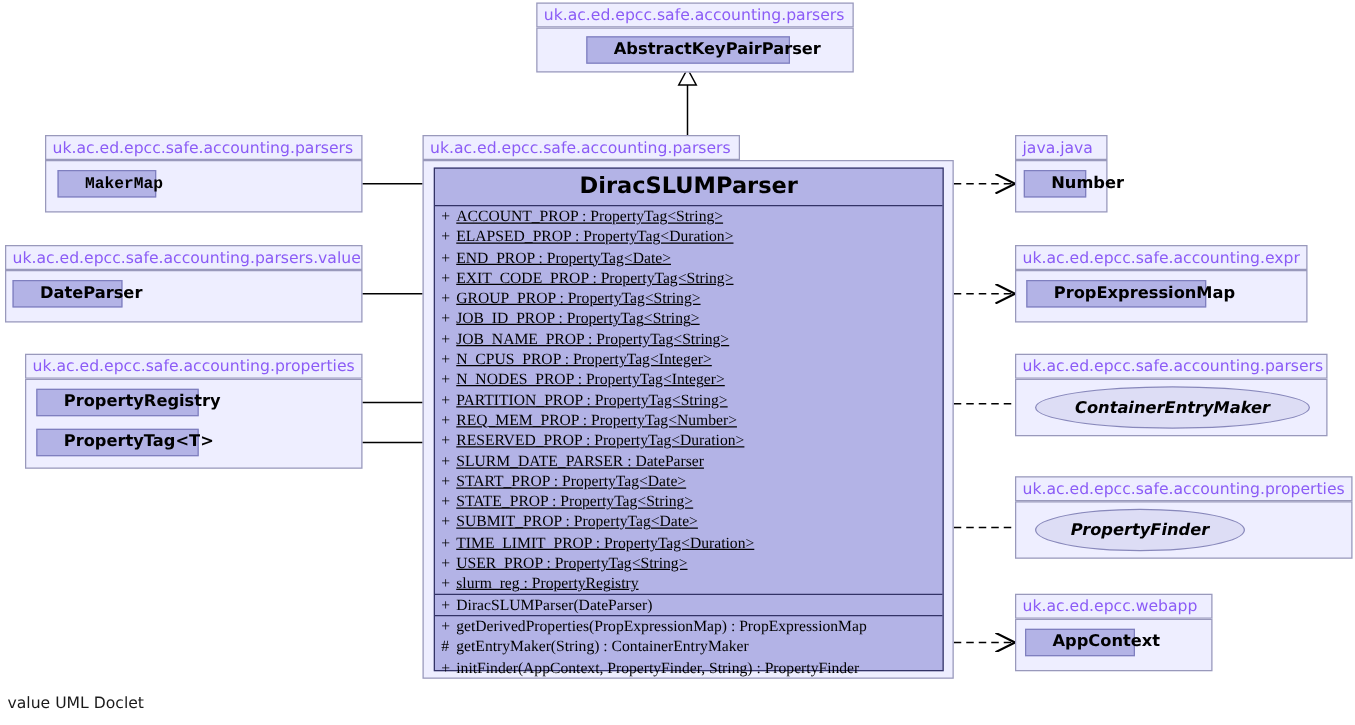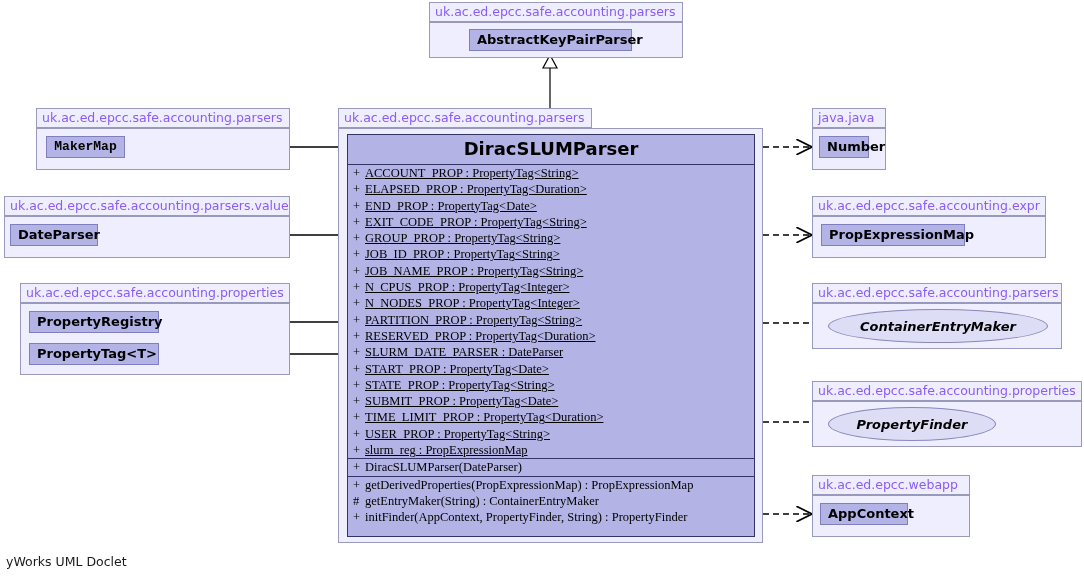--- a/index.html
+++ b/index.html
@@ -57,21 +57,21 @@
   
   .node {
     position: absolute;
     box-sizing: border-box;
     background: #b3b3e6;
     border: 1px solid #7f7fbf;
     font-size: 13px;
     font-weight: bold;
     line-height: 20px;
     height: 22px;
-    padding: 0 7px;
+    padding: 0 21px;
     white-space: nowrap;
     color: #000000;
     text-align: center;
   }
   
   .iface {
     position: absolute;
     box-sizing: border-box;
     background: #ddddf5;
     border: 1px solid #8888bb;
@@ -220,28 +220,29 @@
         <div class="member"><span class="vis">+</span><span class="sig static">ACCOUNT_PROP : PropertyTag&lt;String&gt;</span></div>
         <div class="member"><span class="vis">+</span><span class="sig static">ELAPSED_PROP : PropertyTag&lt;Duration&gt;</span></div>
         <div class="member"><span class="vis">+</span><span class="sig static">END_PROP : PropertyTag&lt;Date&gt;</span></div>
         <div class="member"><span class="vis">+</span><span class="sig static">EXIT_CODE_PROP : PropertyTag&lt;String&gt;</span></div>
         <div class="member"><span class="vis">+</span><span class="sig static">GROUP_PROP : PropertyTag&lt;String&gt;</span></div>
         <div class="member"><span class="vis">+</span><span class="sig static">JOB_ID_PROP : PropertyTag&lt;String&gt;</span></div>
         <div class="member"><span class="vis">+</span><span class="sig static">JOB_NAME_PROP : PropertyTag&lt;String&gt;</span></div>
         <div class="member"><span class="vis">+</span><span class="sig static">N_CPUS_PROP : PropertyTag&lt;Integer&gt;</span></div>
         <div class="member"><span class="vis">+</span><span class="sig static">N_NODES_PROP : PropertyTag&lt;Integer&gt;</span></div>
         <div class="member"><span class="vis">+</span><span class="sig static">PARTITION_PROP : PropertyTag&lt;String&gt;</span></div>
+        <div class="member"><span class="vis">+</span><span class="sig static">REQ_MEM_PROP : PropertyTag&lt;Number&gt;</span></div>
         <div class="member"><span class="vis">+</span><span class="sig static">RESERVED_PROP : PropertyTag&lt;Duration&gt;</span></div>
         <div class="member"><span class="vis">+</span><span class="sig static">SLURM_DATE_PARSER : DateParser</span></div>
         <div class="member"><span class="vis">+</span><span class="sig static">START_PROP : PropertyTag&lt;Date&gt;</span></div>
         <div class="member"><span class="vis">+</span><span class="sig static">STATE_PROP : PropertyTag&lt;String&gt;</span></div>
         <div class="member"><span class="vis">+</span><span class="sig static">SUBMIT_PROP : PropertyTag&lt;Date&gt;</span></div>
         <div class="member"><span class="vis">+</span><span class="sig static">TIME_LIMIT_PROP : PropertyTag&lt;Duration&gt;</span></div>
         <div class="member"><span class="vis">+</span><span class="sig static">USER_PROP : PropertyTag&lt;String&gt;</span></div>
-        <div class="member"><span class="vis">+</span><span class="sig static">slurm_reg : PropExpressionMap</span></div>
+        <div class="member"><span class="vis">+</span><span class="sig static">slurm_reg : PropertyRegistry</span></div>
       </div>
     <div class="compartment" id="constructors-compartment">
         <div class="member"><span class="vis">+</span><span class="sig">DiracSLUMParser(DateParser)</span></div>
       </div>
     <div class="compartment" id="methods-compartment">
         <div class="member"><span class="vis">+</span><span class="sig">getDerivedProperties(PropExpressionMap) : PropExpressionMap</span></div>
         <div class="member"><span class="vis">#</span><span class="sig">getEntryMaker(String) : ContainerEntryMaker</span></div>
         <div class="member"><span class="vis">+</span><span class="sig">initFinder(AppContext, PropertyFinder, String) : PropertyFinder</span></div>
       </div>
   </div>
@@ -269,15 +270,15 @@
     <div class="pkg-body" style="top:20px; width:270px; height:46px;"></div>
     <div class="iface" style="left:16px; top:26px; width:168px; height:34px;">PropertyFinder</div>
   </div>
 
   <div class="pkg" style="left:812px; top:475px; width:146px; height:62px;">
     <div class="pkg-tab" style="width:158px;">uk.ac.ed.epcc.webapp</div>
     <div class="pkg-body" style="top:20px; width:158px; height:42px;"></div>
     <div class="node" style="left:8px; top:28px; width:88px;">AppContext</div>
   </div>
 
-  <div class="footer">yWorks UML Doclet</div>
+  <div class="footer">value UML Doclet</div>
 
 </div>
 
 </body></html>

